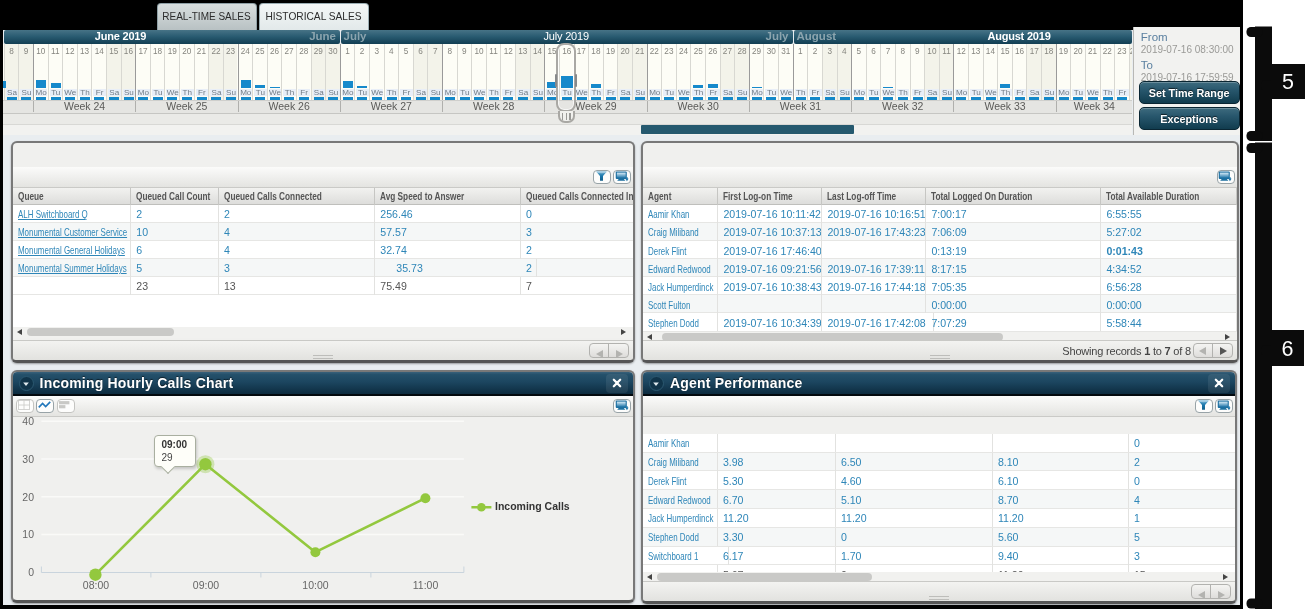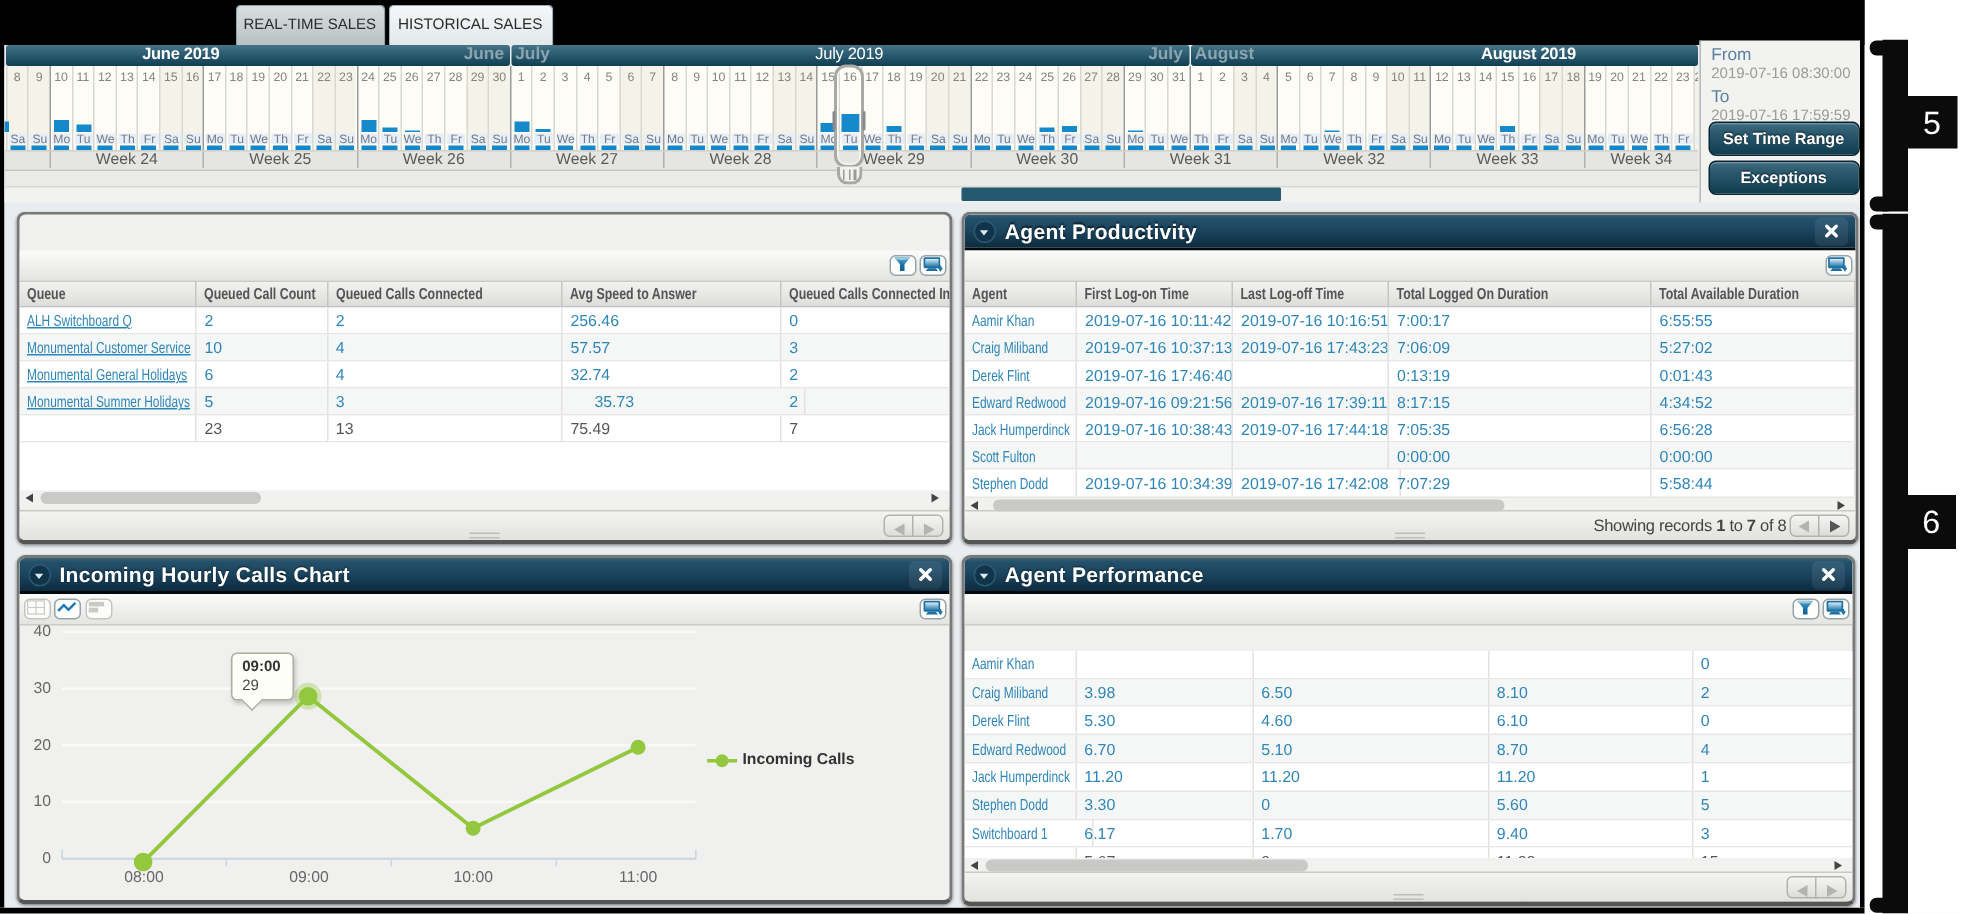--- a/index.html
+++ b/index.html
@@ -593,29 +593,20 @@
       </div>
 <div class="pfoot">
         <div class="grip"></div>
         <div class="pgbtns">
           <div class="pgd" style="left:0;border-right:1px solid #b2b2af;"><span class="tri" style="margin-top:3px;border-width:4.5px 7px 4.5px 0;border-color:transparent #b3b3b0 transparent transparent;"></span></div>
           <div class="pgd" style="left:20px;"><span class="tri" style="margin-top:3px;border-width:4.5px 0 4.5px 7px;border-color:transparent transparent transparent #b3b3b0;"></span></div>
         </div>
       </div>
 </div>
 <div class="panel" style="left:640.9px;top:140.9px;width:598px;height:222.5px;">
-<div class="phead">
-        <div class="pcol"><svg width="8" height="6" viewBox="0 0 9 7" style="margin-top:4px;">
-            <path d="M1.2 1.8 L7.8 1.8 L4.5 5.8 Z" fill="#dfe9ee"></path>
-          </svg></div>
-        <div class="ptitle">Agent Productivity</div>
-        <div class="pclose"><svg width="10" height="10" viewBox="0 0 11 11" style="margin-top:4.5px;">
-            <path d="M2 2 L9 9 M9 2 L2 9" stroke="#fff" stroke-width="2.5" stroke-linecap="round"></path>
-          </svg></div>
-      </div>
 <div class="ptool">
         <div class="tbtn" style="right:2px;">
           <svg width="14" height="11" viewBox="0 0 19 14.5" style="position:absolute;left:0.5px;top:0px;">
 <defs>
               <linearGradient id="mg2" x1="0" y1="0" x2="0" y2="1">
 <stop offset="0" stop-color="#d9ecf7"></stop>
                 <stop offset="1" stop-color="#2277aa"></stop>
               </linearGradient>
             </defs>
 <rect x="1" y="0.5" width="15" height="10" rx="1.2" fill="#1c6fa0"></rect>
@@ -644,21 +635,21 @@
 <div class="cell" style="left:75.5px;width:104px;">2019-07-16 10:37:13</div>
 <div class="cell" style="left:179.5px;width:104px;">2019-07-16 17:43:23</div>
 <div class="cell" style="left:283.5px;width:175px;">7:06:09</div>
 <div class="cell" style="left:458.5px;width:136px;">5:27:02</div>
 </div>
 <div class="row" style="top:98.19999999999999px;height:18.1px;">
 <div class="cell" style="left:0px;width:75.5px;"><span class="nm">Derek Flint</span></div>
 <div class="cell" style="left:75.5px;width:104px;">2019-07-16 17:46:40</div>
 <div class="cell" style="left:179.5px;width:104px;"></div>
 <div class="cell" style="left:283.5px;width:175px;">0:13:19</div>
-<div class="cell" style="left:458.5px;width:136px;">0:01:43</div>
+<div class="cell" style="left:458.5px;width:136px;font-weight:bold;">0:01:43</div>
 </div>
 <div class="row alt" style="top:116.29999999999998px;height:18.1px;">
 <div class="cell" style="left:0px;width:75.5px;"><span class="nm">Edward Redwood</span></div>
 <div class="cell" style="left:75.5px;width:104px;">2019-07-16 09:21:56</div>
 <div class="cell" style="left:179.5px;width:104px;">2019-07-16 17:39:11</div>
 <div class="cell" style="left:283.5px;width:175px;">8:17:15</div>
 <div class="cell" style="left:458.5px;width:136px;">4:34:52</div>
 </div>
 <div class="row" style="top:134.39999999999998px;height:18.1px;">
 <div class="cell" style="left:0px;width:75.5px;"><span class="nm">Jack Humperdinck</span></div>

